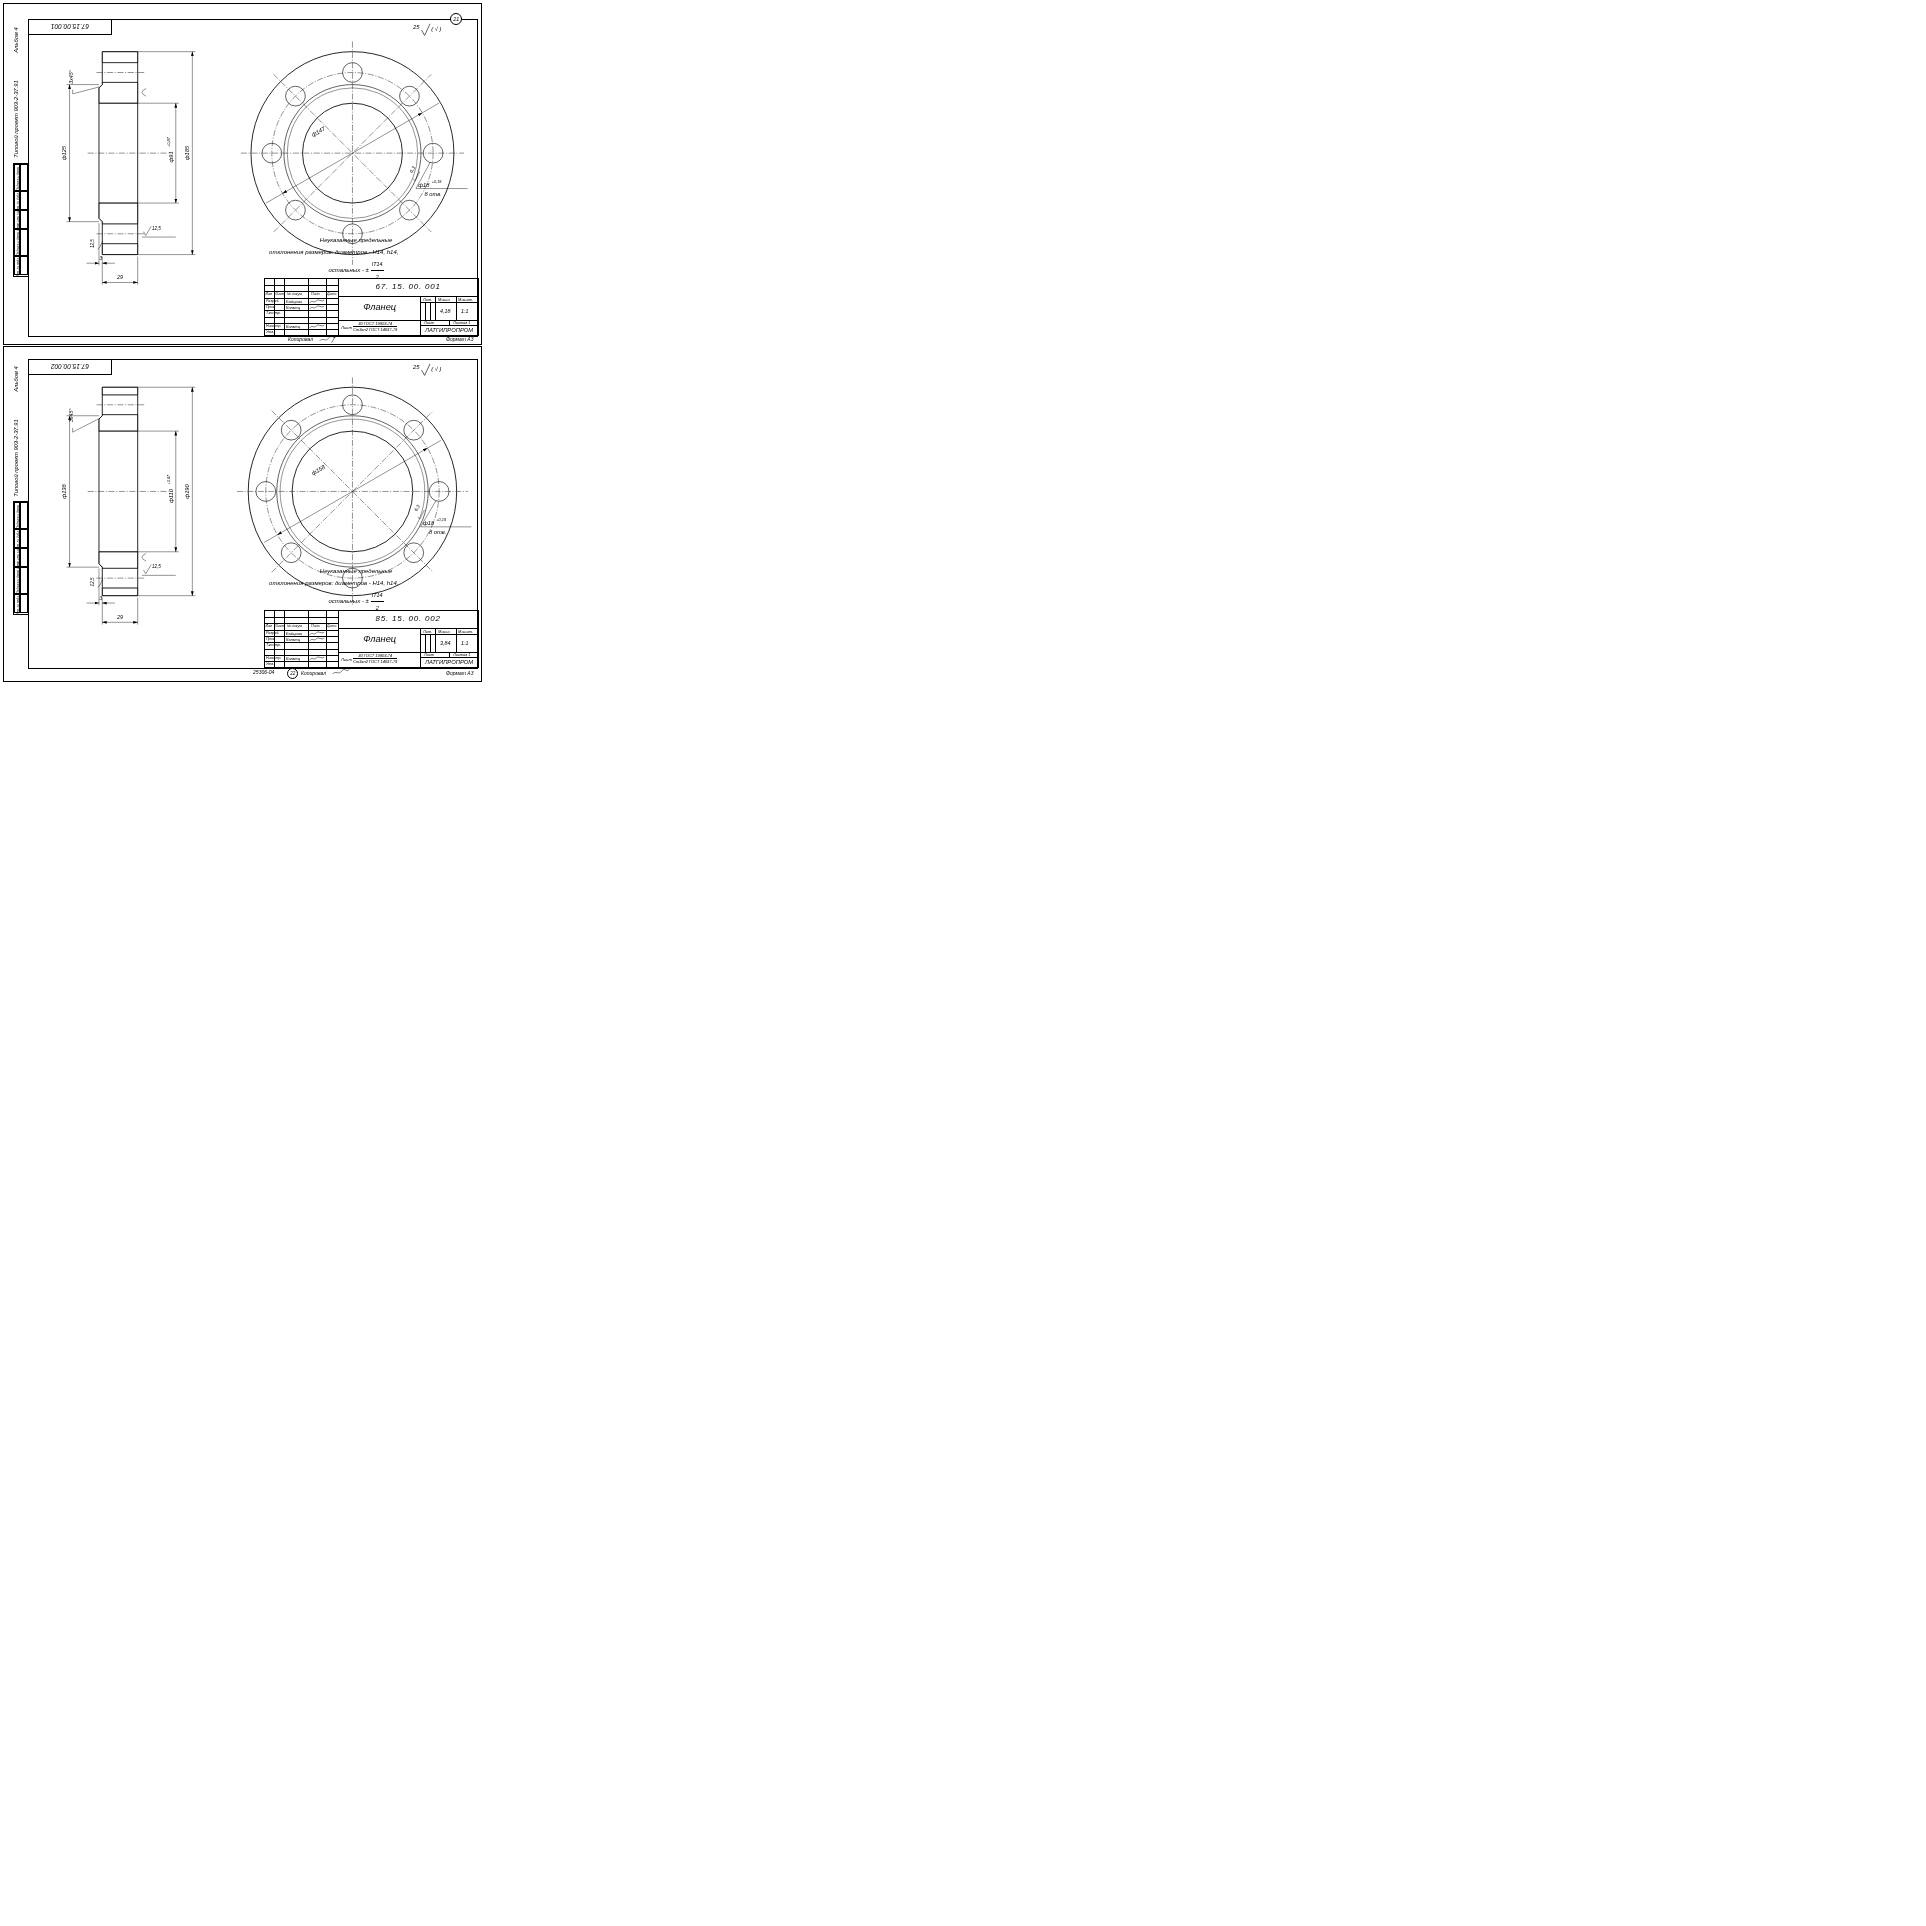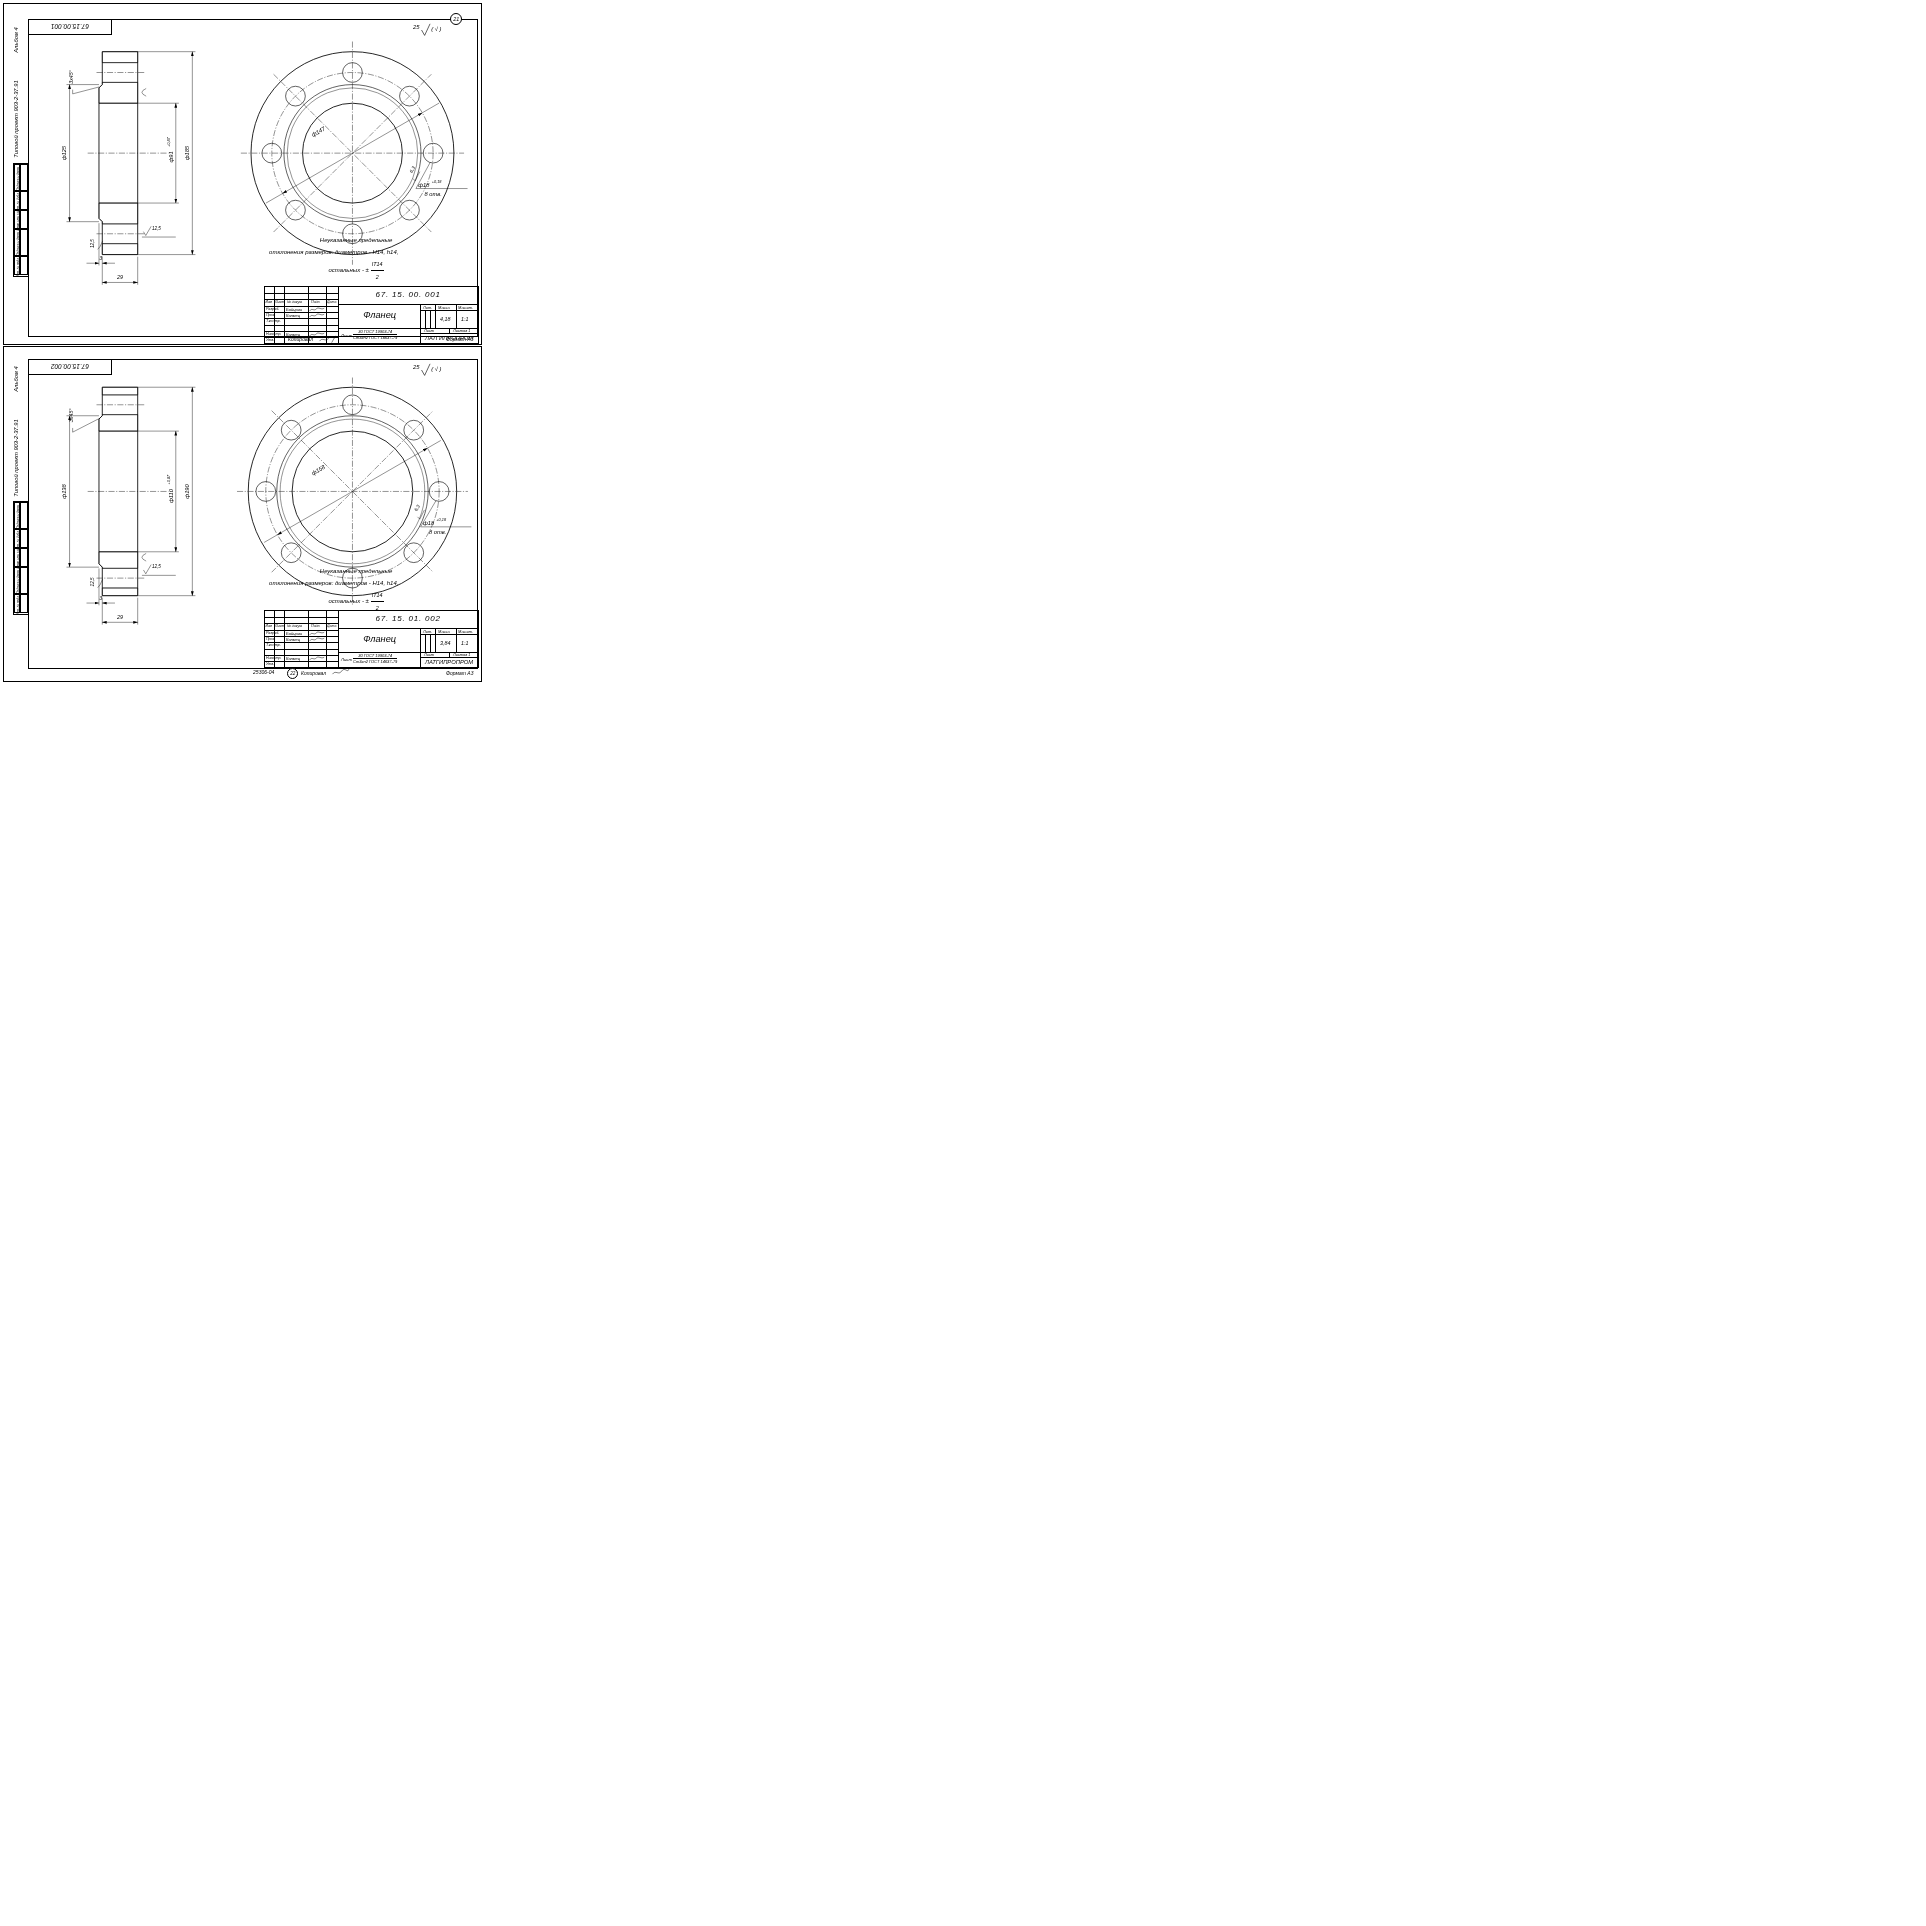--- a/index.html
+++ b/index.html
@@ -186,21 +186,21 @@
     <div>отклонения  размеров:  диаметров - Н14, h14,</div>
     <div style="text-align:center;">
       <span>остальных - ±</span>
       <span class="frac" style="font-size:5.4px;">
         <span class="num">IT14</span>
         <span class="den">2</span>
       </span>
     </div>
   </div>
 
-  <div class="abs" style="left:260px;top:282px;width:213px;height:56px;border:0.9px solid #000;">
+  <div class="abs" style="left:260px;top:274px;width:213px;height:56px;border:0.9px solid #000;">
 
     <div class="cell" style="left:0;top:0;width:74px;height:56px;border-width:0 0.8px 0 0;"></div>
     <div class="cell" style="left:0;top:6.2px;width:74px;height:0;border-width:0.4px 0 0 0;"></div>
     <div class="cell" style="left:0;top:12.3px;width:74px;height:0;border-width:0.4px 0 0 0;"></div>
     <div class="cell" style="left:0;top:18.5px;width:74px;height:0;border-width:0.8px 0 0 0;"></div>
     <div class="cell" style="left:0;top:25px;width:74px;height:0;border-width:0.4px 0 0 0;"></div>
     <div class="cell" style="left:0;top:31px;width:74px;height:0;border-width:0.4px 0 0 0;"></div>
     <div class="cell" style="left:0;top:38px;width:74px;height:0;border-width:0.4px 0 0 0;"></div>
     <div class="cell" style="left:0;top:44px;width:74px;height:0;border-width:0.4px 0 0 0;"></div>
     <div class="cell" style="left:0;top:50px;width:74px;height:0;border-width:0.4px 0 0 0;"></div>
@@ -446,21 +446,21 @@
         <path class="sig" d="M2,10 C8,1 13,12 19,5 S32,9 40,3"></path>
       </svg>
     <span class="tb-txt" style="left:0.8px;top:32px;font-size:3.7px;">Т.контр.</span>
     <span class="tb-txt" style="left:0.8px;top:45px;font-size:3.7px;">Н.контр.</span>
     <span class="tb-txt" style="left:21px;top:45px;font-size:4px;">Колмец</span>
     <svg style="left:44px;top:45px;" width="16" height="5" viewBox="0 0 42 13">
         <path class="sig" d="M2,10 C8,1 13,12 19,5 S32,9 40,3"></path>
       </svg>
     <span class="tb-txt" style="left:0.8px;top:51px;font-size:3.7px;">Утв.</span>
     <div class="cell" style="left:74px;top:17.3px;width:138px;height:0;border-width:0.8px 0 0 0;"></div>
-    <div class="tb-txt" style="left:74px;top:2.7px;width:138px;text-align:center;font-size:8px;letter-spacing:0.8px;">67. 15. 01. 002</div>
+    <div class="tb-txt" style="left:74px;top:2.7px;width:138px;text-align:center;font-size:8px;letter-spacing:0.8px;">85. 15. 00. 002</div>
     <div class="cell" style="left:155px;top:17.3px;width:0;height:39px;border-width:0 0.6px 0 0;"></div>
     <div class="tb-txt" style="left:74px;top:23px;width:81px;text-align:center;font-size:9.2px;">Фланец</div>
     <div class="cell" style="left:74px;top:41px;width:81px;height:0;border-width:0.6px 0 0 0;"></div>
     <span class="tb-txt" style="left:76px;top:46px;font-size:4.2px;">Лист</span>
     <span class="frac tb-txt" style="left:88px;top:42px;font-size:4px;">
       <span class="num">30 ГОСТ 19903-74</span>
       <span class="den">Ст3кп2 ГОСТ 14637-79</span>
     </span>
     <div class="cell" style="left:155px;top:23px;width:58px;height:0;border-width:0.4px 0 0 0;"></div>
     <div class="cell" style="left:170px;top:17.3px;width:0;height:23.5px;border-width:0 0.4px 0 0;"></div>

